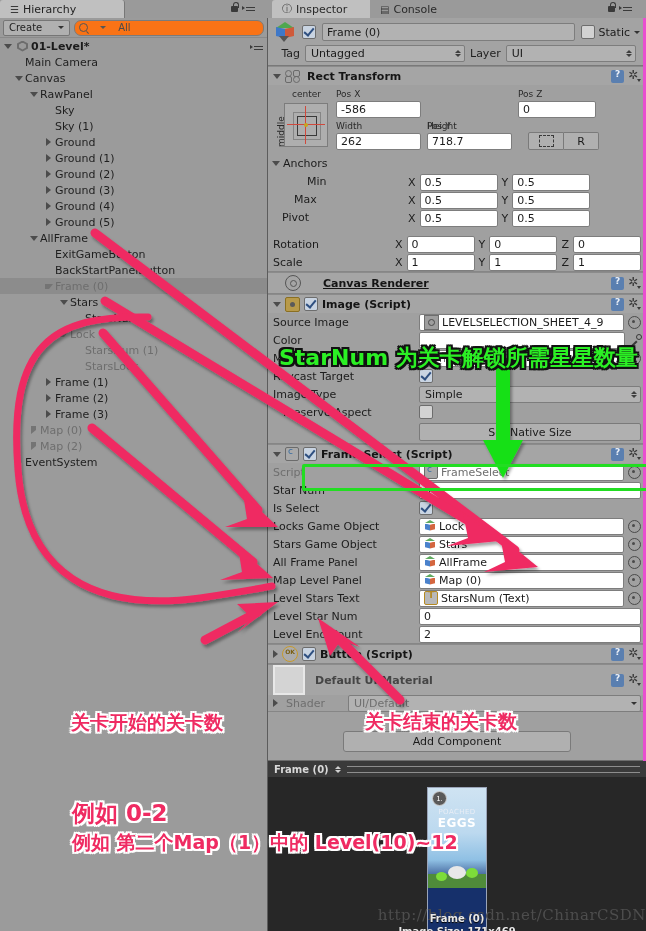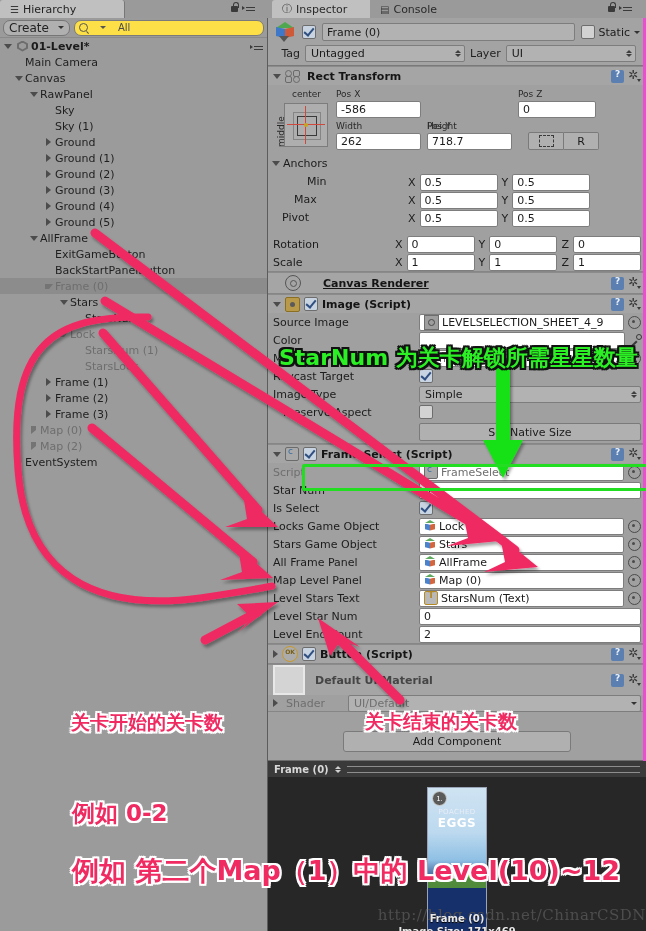--- a/index.html
+++ b/index.html
@@ -35,25 +35,25 @@
   .burger i:nth-child(2){top:5px;width:9px;}
   .burger i:nth-child(3){top:8px;width:9px;}
   .burger b{position:absolute;left:0;top:4px;width:0;height:0;
     border-left:3px solid #3a3a3a;border-top:2.5px solid transparent;border-bottom:2.5px solid transparent;}
 
   
   #hier{left:0;top:18px;width:267px;height:913px;background:#9b9b9b;
     border-right:1px solid #5c5c5c;}
   .h-toolbar{height:19px;background:#9b9b9b;display:flex;align-items:center;
     padding:0 3px;gap:4px;border-bottom:1px solid #8a8a8a;}
-  .btn-create{height:14px;background:#b0b0b0;border:1px solid #767676;border-radius:7px;
-    padding:0 5px;display:flex;align-items:center;gap:9px;font-size:12px;color:#222;}
+  .btn-create{height:14px;background:#b0b0b0;border:1px solid #767676;border-radius:2px;
+    padding:0 5px;display:flex;align-items:center;gap:16px;font-size:10px;color:#222;}
   .caretdown{width:0;height:0;border-left:3px solid transparent;border-right:3px solid transparent;
     border-top:3px solid #333;}
-  .searchwrap{flex:1;height:14px;background:#fde047;border:1px solid #7b7b7b;
+  .searchwrap{flex:1;height:14px;background:#f97316;border:1px solid #7b7b7b;
     border-radius:7px;display:flex;align-items:center;padding:0 4px;gap:12px;}
   .magn{width:7px;height:7px;border:1.2px solid #555;border-radius:50%;position:relative;flex:none;}
   .magn:after{content:"";position:absolute;right:-2px;bottom:-2px;width:3px;height:1.2px;
     background:#555;transform:rotate(45deg);}
   .searchtxt{font-size:10px;color:#4a4a4a;}
   .searchwrap .caretdown{border-top-color:#555;}
 
   .sceneRow{height:16px;display:flex;align-items:center;gap:3px;padding-left:4px;
     font-weight:bold;font-size:11px;color:#1b1b1b;position:relative;}
   .unityico{width:11px;height:11px;position:relative;flex:none;}
@@ -914,15 +914,15 @@
   <div class="pinkhl" style="left:302px;top:464px;width:341px;height:21px;"></div>
 
   <div class="anntext greenT" style="left:279px;top:343px;font-size:22px;">StarNum 为关卡解锁所需星星数量</div>
 
   <div class="anntext pinkT" style="left:71px;top:710px;font-size:19px;">关卡开始的关卡数</div>
 
   <div class="anntext pinkT" style="left:365px;top:709px;font-size:19px;">关卡结束的关卡数</div>
 
   <div class="anntext pinkT" style="left:72px;top:798px;font-size:23px;">例如 0-2</div>
 
-  <div class="anntext pinkT" style="left:72px;top:853px;font-size:27px;">例如 第二个Map（1）中的 Level(10)~12</div>
+  <div class="anntext pinkT" style="left:72px;top:830px;font-size:19px;">例如 第二个Map（1）中的 Level(10)~12</div>
 
 </div>
 
 </body></html>

